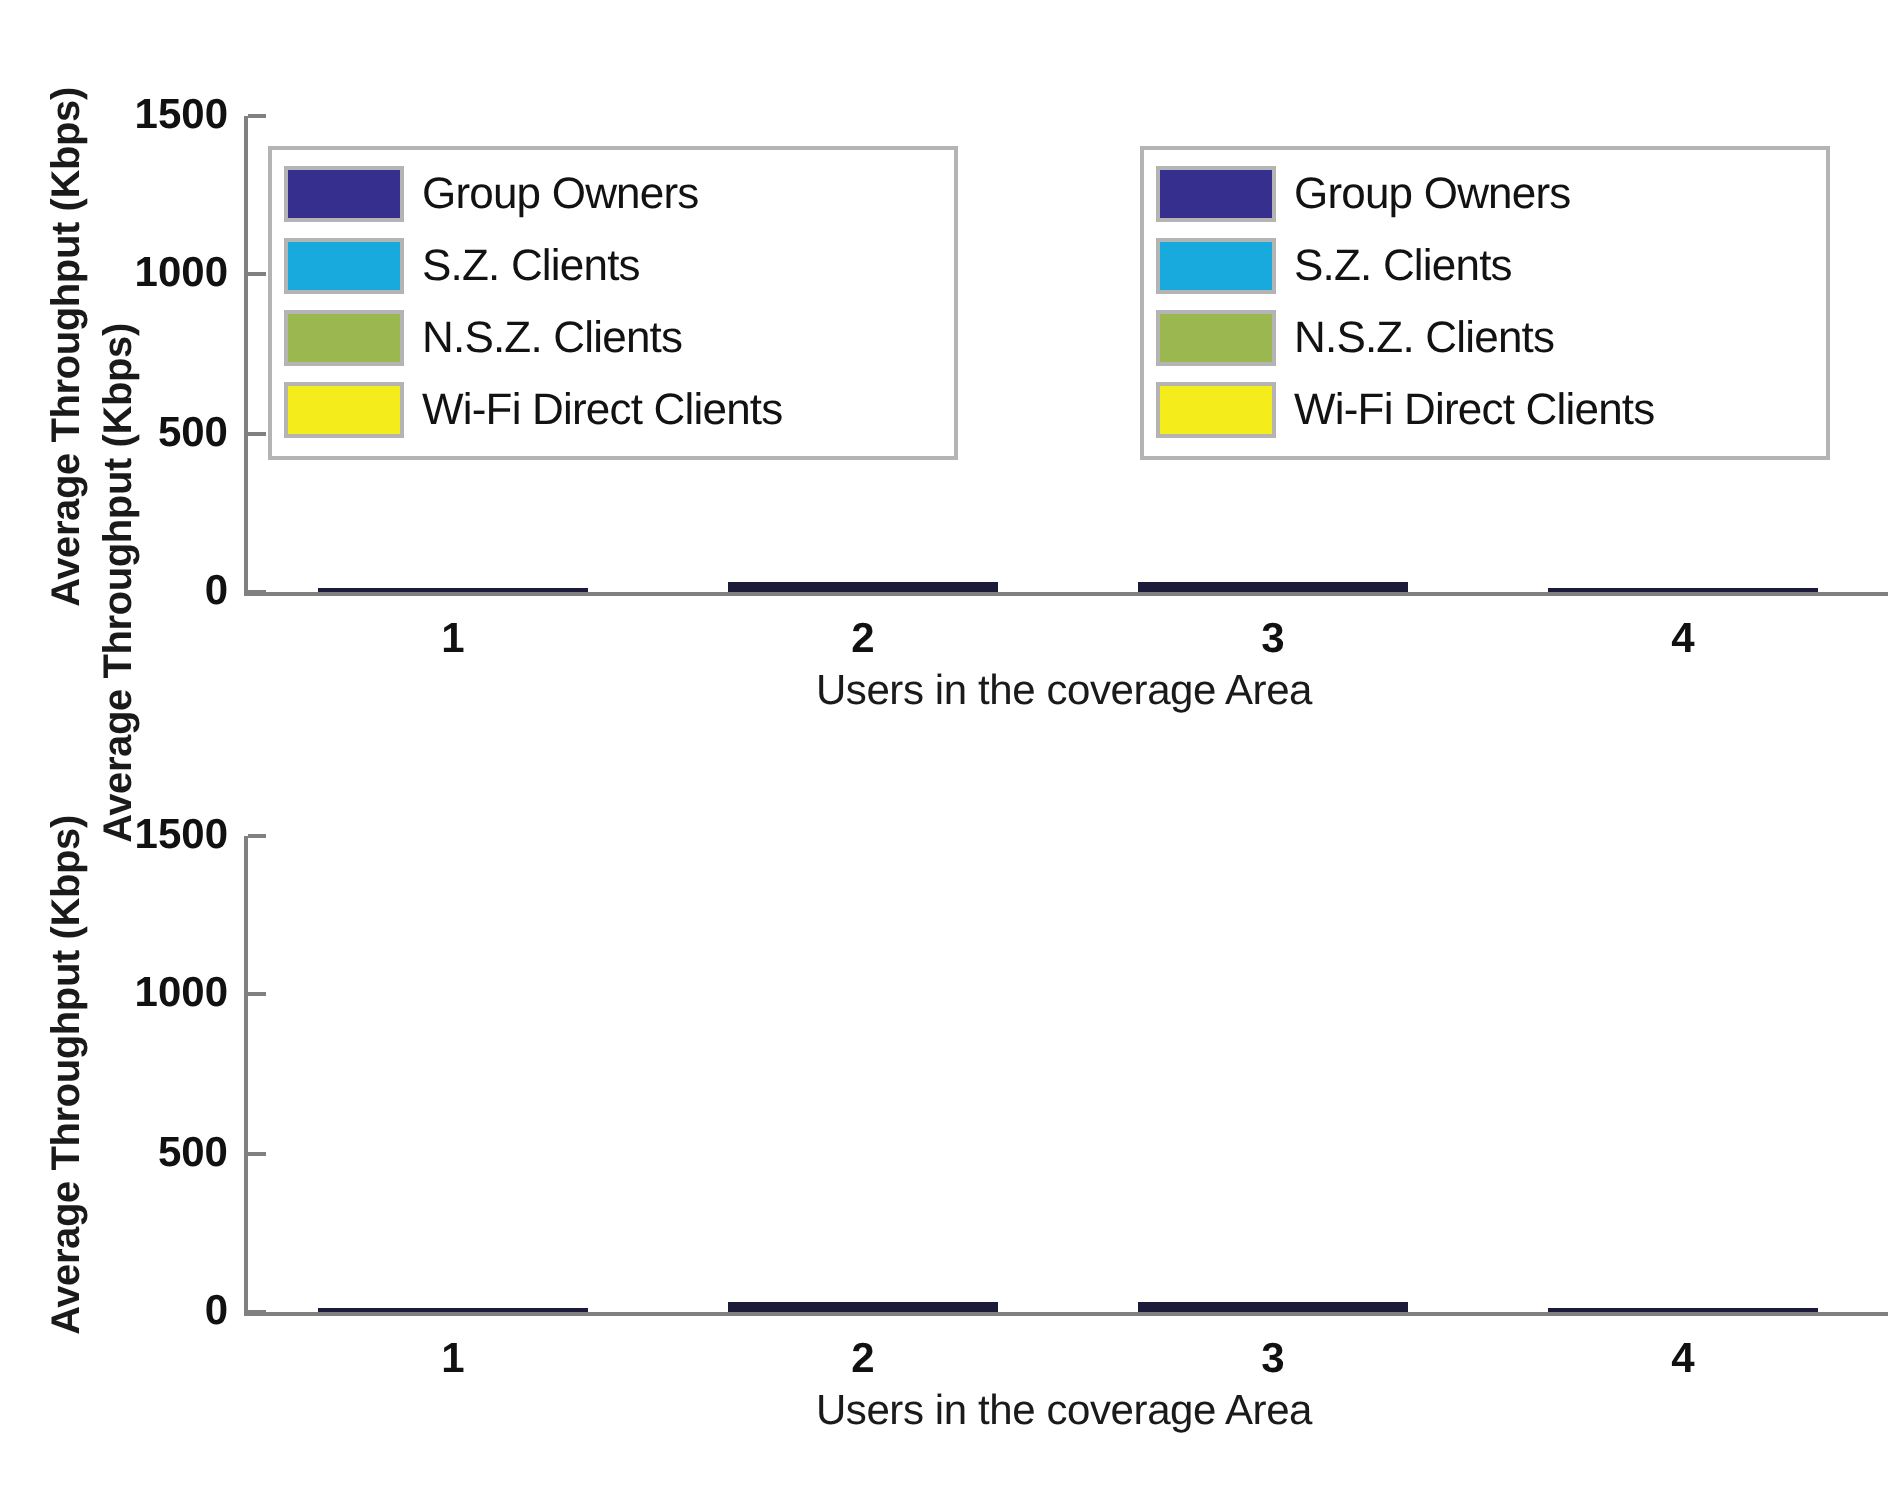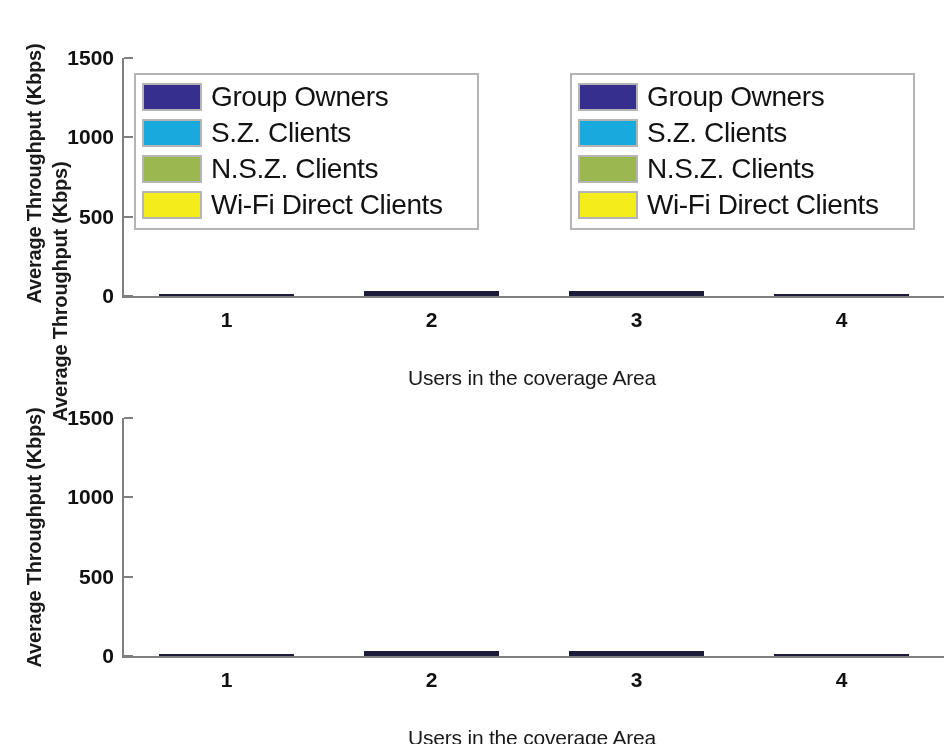--- a/index.html
+++ b/index.html
@@ -141,21 +141,20 @@
   }
 
   .xlabel {
     position: absolute;
     left: 122px;
     width: 820px;
     text-align: center;
     font-size: 21px;
     color: #1a1a1a;
     letter-spacing: -0.2px;
-    margin-top: 32px;
   }
   #panel-top .xlabel    { top: 334px; }
   #panel-bottom .xlabel { top: 330px; }
 
   
   .legend {
     position: absolute;
     background: #ffffff;
     border: 2px solid #b4b4b4;
     box-sizing: border-box;
@@ -173,21 +172,21 @@
     box-sizing: border-box;
     border: 2px solid #b4b4b4;
     margin-right: 9px;
     flex: 0 0 auto;
   }
   .swatch.go   { background: #372f8e; }
   .swatch.sz   { background: #18aadc; }
   .swatch.nsz  { background: #9ab84f; }
   .swatch.wifi { background: #f5ec1c; }
   .legend-label {
-    font-size: 28px;
+    font-size: 22px;
     color: #121212;
     white-space: nowrap;
     letter-spacing: -0.4px;
   }
 
   #legend-top-left     { left: 134px; top: 73px;  width: 345px; }
   #legend-top-right    { left: 570px; top: 73px;  width: 345px; }
 </style>
 </head>
 <body>

